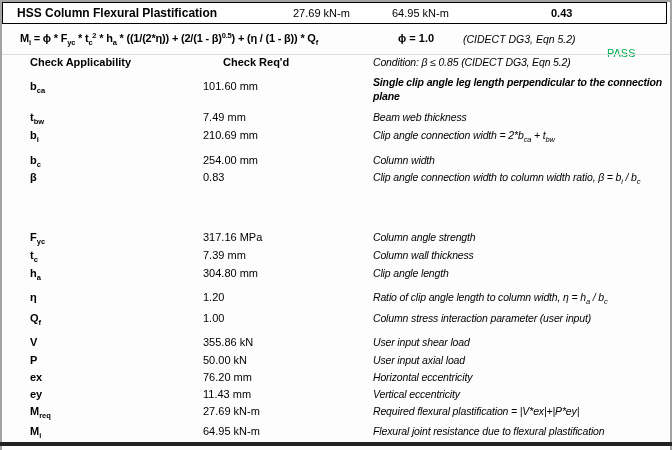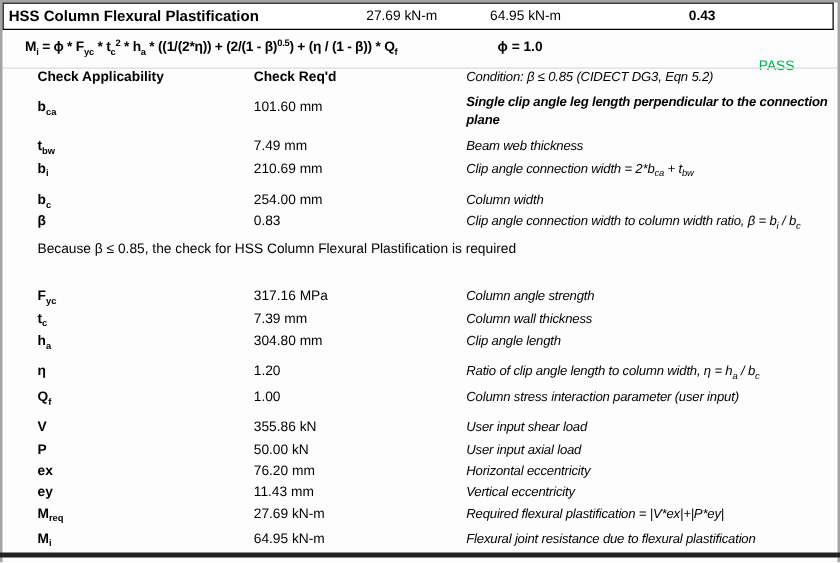--- a/index.html
+++ b/index.html
@@ -5,37 +5,37 @@
   html,body{margin:0;padding:0;background:#fff;}
   .page{
     position:relative;width:672px;height:450px;background:#fdfdfd;
     font-family:"Liberation Sans",sans-serif;color:#000;overflow:hidden;
   }
   .edge{position:absolute;background:#a3a3a3;}
   .edge.t{left:0;top:0;right:0;height:2px;}
   .edge.l{left:0;top:0;bottom:0;width:2px;}
   .edge.r{right:0;top:0;bottom:0;width:2px;}
   .hdr{position:absolute;left:2px;top:2px;width:665px;height:22px;border:1px solid #000;background:#fff;box-sizing:border-box;}
-  .hdr-title{position:absolute;left:7px;top:6px;font-size:12px;font-weight:bold;white-space:nowrap;}
+  .hdr-title{position:absolute;left:17px;top:6px;font-size:12px;font-weight:bold;white-space:nowrap;}
   .hdr-val{position:absolute;top:7px;font-size:11px;white-space:nowrap;}
   .v1{left:293px;}
   .v2{left:392px;}
   .v3{left:527px;font-weight:bold;padding-left:24px;}
   .v4{left:607px;font-weight:normal;margin-top:40px;}
   .formula{position:absolute;left:20px;top:32px;font-size:11px;font-weight:bold;letter-spacing:-0.2px;white-space:nowrap;}
   .phi{position:absolute;left:398px;top:32px;font-size:11px;font-weight:bold;white-space:nowrap;}
   .ref{position:absolute;left:463px;top:33px;font-size:10.5px;font-style:italic;white-space:nowrap;}
   .hairline{position:absolute;left:2px;right:2px;top:54px;height:1px;background:#dcdcdc;}
   #rows{position:absolute;left:0;top:0;width:672px;height:372px;}
   .trow{position:absolute;left:0;width:672px;}
   .cell{position:absolute;top:0;font-size:11px;line-height:13px;white-space:nowrap;}
   .c-label{left:30px;font-weight:bold;}
   .c-value{left:203px;font-weight:normal;}
   .c-desc{left:373px;font-style:italic;font-size:10.5px;letter-spacing:-0.15px;}
-  .trow.head .c-value{font-weight:bold;font-size:11px;}
+  .trow.head .c-value{font-weight:bold;font-size:11px;margin-left:20px;}
   .trow.head .c-desc{font-size:10.5px;}
   .c-desc.wrap{white-space:normal;width:292px;line-height:14px;font-weight:bold;}
   .note{position:absolute;left:30px;top:193px;font-size:11px;white-space:nowrap;}
   .bbar{position:absolute;left:0;right:0;top:442px;height:4px;background:#222;}
   .sb{font-size:7.5px;position:relative;top:3px;}
   .sp{font-size:7.5px;position:relative;top:-4px;}
 </style>
 </head>
 <body>
 
@@ -46,20 +46,21 @@
 
   <div class="hdr"></div>
   <span class="hdr-title">HSS Column Flexural Plastification</span>
   <span class="hdr-val v1">27.69 kN-m</span>
   <span class="hdr-val v2">64.95 kN-m</span>
   <span class="hdr-val v3">0.43</span>
   <span class="hdr-val v4" style="color: rgb(0, 176, 80);">PASS</span>
 
   <div class="formula"><span>M</span><span class="sb">i</span><span> = ϕ * F</span><span class="sb">yc</span><span> * t</span><span class="sb">c</span><span class="sp">2</span><span> * h</span><span class="sb">a</span><span> * ((1/(2*η)) + (2/(1 - β)</span><span class="sp">0.5</span><span>) + (η / (1 - β)) * Q</span><span class="sb">f</span></div>
   <div class="phi">ϕ = 1.0</div>
+  <div class="ref">(CIDECT DG3, Eqn 5.2)</div>
 
   <div class="hairline"></div>
 
   <div id="rows">
       <div class="trow head" style="top: 56px;">
         <div class="cell c-label">Check Applicability</div>
         <div class="cell c-value">Check Req'd</div>
         <div class="cell c-desc">Condition: β ≤ 0.85 (CIDECT DG3, Eqn 5.2)</div>
       </div>
       <div class="trow" style="top: 75px;">
@@ -137,16 +138,15 @@
         <div class="cell c-value">27.69 kN-m</div>
         <div class="cell c-desc">Required flexural plastification = |V*ex|+|P*ey|</div>
       </div>
       <div class="trow" style="top: 425px;">
         <div class="cell c-label"><span>M</span><span class="sb">i</span></div>
         <div class="cell c-value">64.95 kN-m</div>
         <div class="cell c-desc">Flexural joint resistance due to flexural plastification</div>
       </div>
     </div>
 
-  <div class="note">Because β ≤ 0.85, the check for HSS Column Flexural Plastification is required</div>
 
   <div class="bbar"></div>
 </div>
 
 </body></html>

